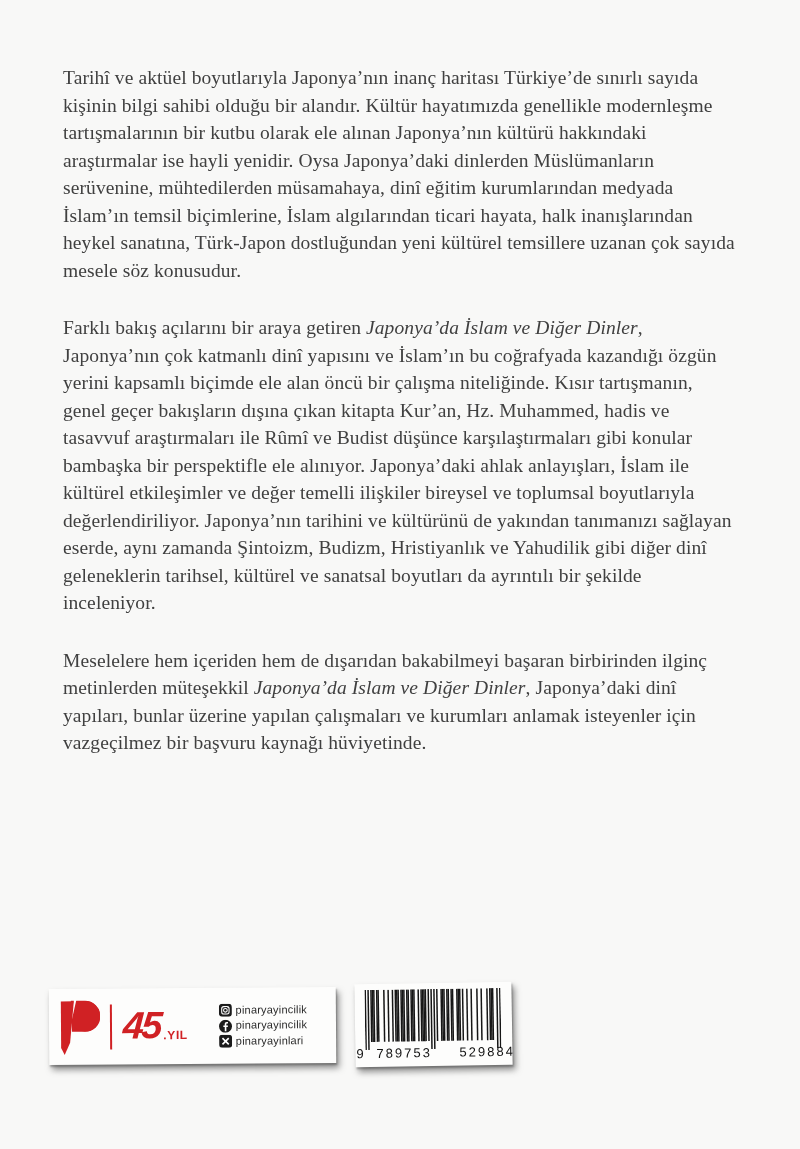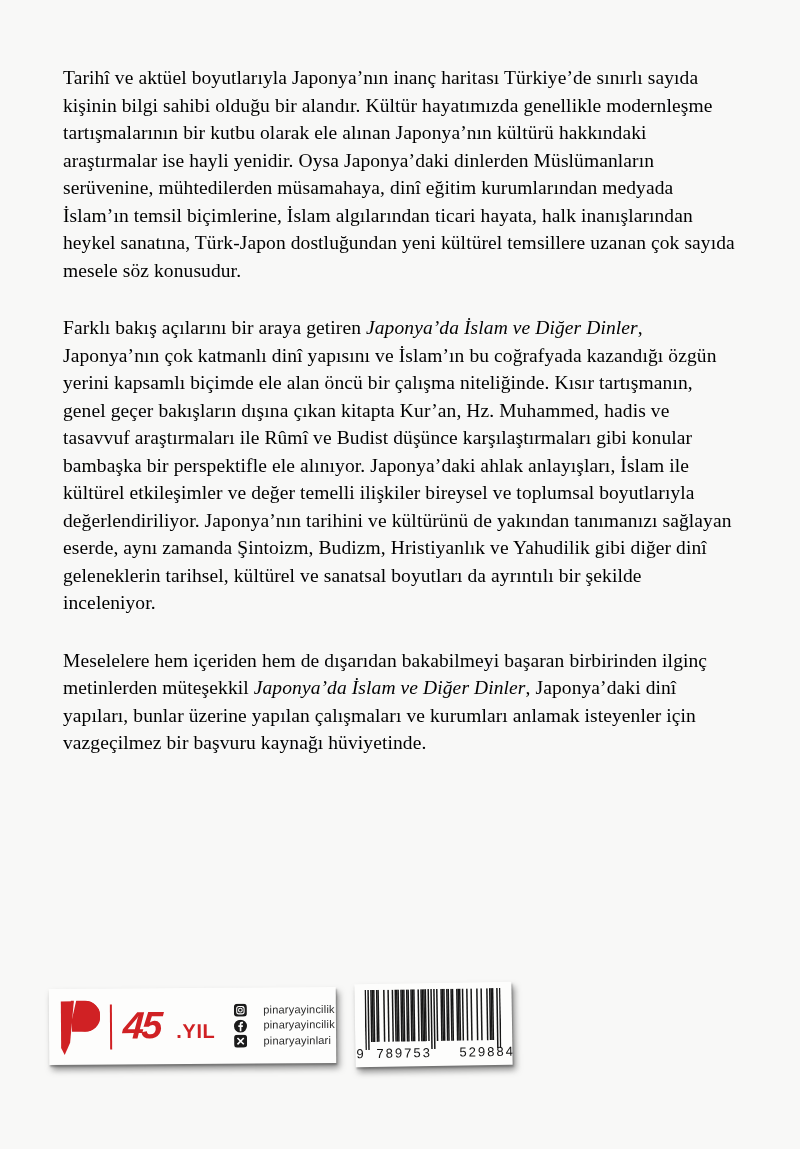--- a/index.html
+++ b/index.html
@@ -4,21 +4,21 @@
 <style>
   html,body{margin:0;padding:0;background:#e9e9e9;}
   .page{
     position:relative; width:800px; height:1149px; overflow:hidden;
     background:#f8f8f7;
     font-family:"Liberation Serif", serif;
   }
   
   .text-block{
     position:absolute; left:63px; top:64px; width:672px;
-    color:#000000; font-size:19.5px; line-height:27.5px;
+    color:#404040; font-size:19.5px; line-height:27.5px;
     text-align:left; letter-spacing:0.1px;
   }
   .text-block p{margin:0 0 30px 0;}
   .text-block em{font-style:italic;}
   
   .plate{
     position:absolute; background:#fdfdfc;
     box-shadow:3px 5px 6px rgba(60,60,60,0.55), 1px 2px 2px rgba(60,60,60,0.4);
   }
   .publisher-plate{
@@ -29,24 +29,24 @@
   .p-logo{display:block; margin-left:9px; width:42px; height:57px; flex:none;}
   .p-logo svg{display:block; width:100%; height:100%;}
   .logo-divider{flex:none; width:2px; height:45px; margin-left:10px;}
   .anniversary{margin-left:11px; display:flex; align-items:flex-end; flex:none;}
   .anniv-num{
     font-family:"Liberation Sans", sans-serif; font-weight:800; font-style:italic;
     font-size:38px; line-height:0.82; letter-spacing:-2.5px; transform:skewX(-4deg);
   }
   .anniv-suffix{
     font-family:"Liberation Sans", sans-serif; font-weight:800;
-    font-size:20px; line-height:1; letter-spacing:0.6px; margin:0 0 1px 16px;
+    font-size:12px; line-height:1; letter-spacing:0.6px; margin:0 0 1px 3px;
   }
   .socials{margin-left:19px; display:flex; flex-direction:column; gap:2px;}
-  .social-row{display:flex; align-items:center; gap:16px;}
+  .social-row{display:flex; align-items:center; gap:4px;margin-left:12px;}
   .social-icon{flex:none; width:13px; height:13px;}
   .social-icon svg{display:block; width:100%; height:100%;}
   .social-handle{
     font-family:"Liberation Sans", sans-serif; font-size:11px; font-weight:500;
     color:#2a2a2a; letter-spacing:0.2px; line-height:1.2;
   }
   .barcode-plate{
     left:355px; top:983px; width:157px; height:83px;
     transform:rotate(-0.9deg);
   }

